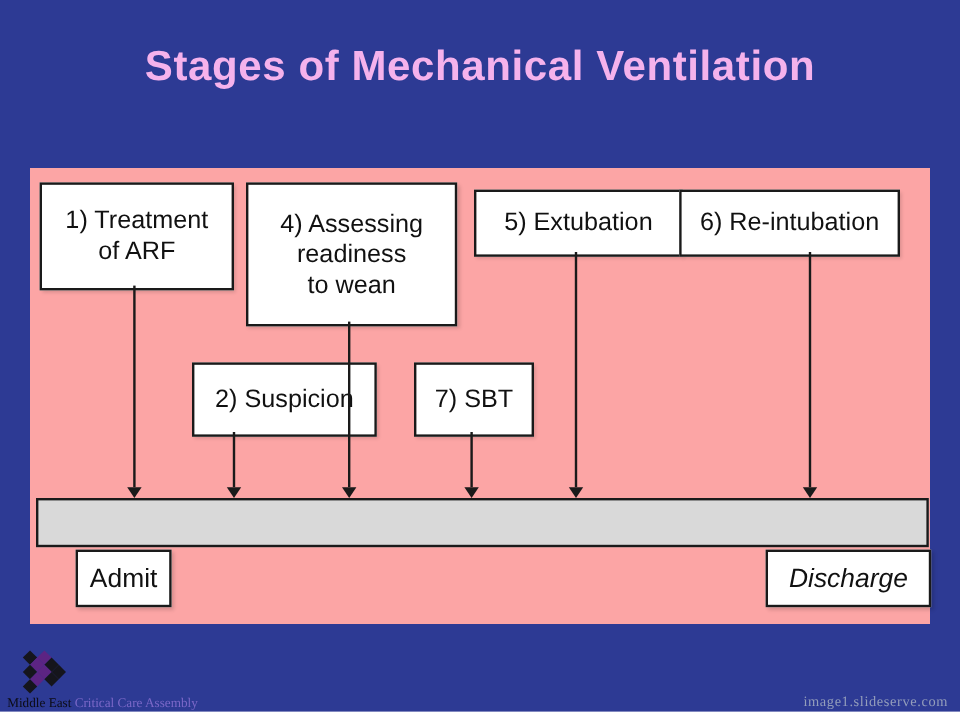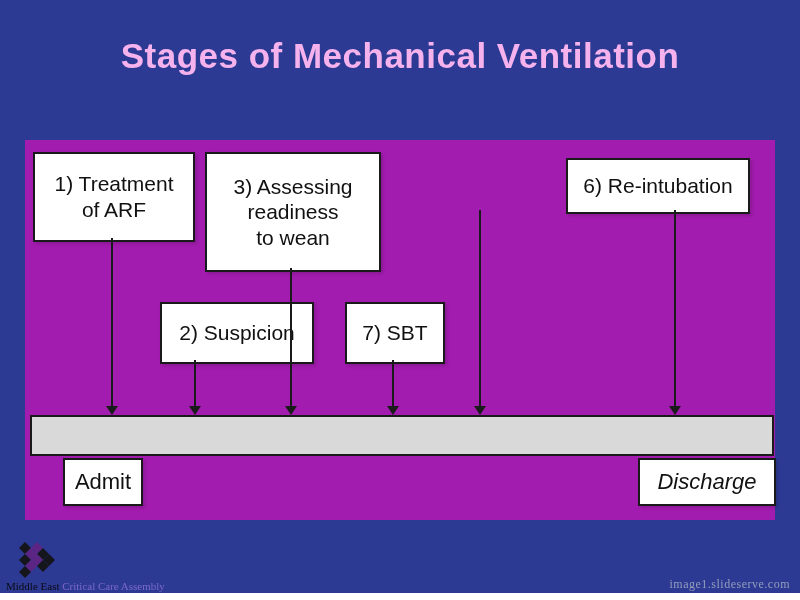--- a/index.html
+++ b/index.html
@@ -13,21 +13,21 @@
   .slide-title {
     position: absolute; top: 36px; left: 0; width: 800px;
     text-align: center;
     font-size: 35px; font-weight: 700;
     color: #f5b2ec;
     letter-spacing: 0.5px;
   }
   .panel {
     position: absolute; left: 25px; top: 140px;
     width: 750px; height: 380px;
-    background: #a21caf;
+    background: #fca5a5;
   }
   .box {
     position: absolute;
     background: #ffffff;
     border: 2px solid #1a1a1a;
     display: flex; align-items: center; justify-content: center;
     text-align: center;
     white-space: pre-line;
     font-size: 21px; line-height: 1.22; color: #111111;
     box-shadow: 2px 2px 3px rgba(0,0,0,0.15);
@@ -91,23 +91,24 @@
 </style>
 </head>
 <body>
 
 <div class="slide-title">Stages of Mechanical Ventilation</div>
 
 <div class="panel">
 
   <div class="box box-1">1) Treatment
 of ARF</div>
-  <div class="box box-3">3) Assessing
+  <div class="box box-3">4) Assessing
 readiness
 to wean</div>
+  <div class="box box-5">5) Extubation</div>
   <div class="box box-6">6) Re-intubation</div>
   <div class="box box-2">2) Suspicion</div>
   <div class="box box-4">7) SBT</div>
 
   <div class="arrow arrow-1">
       <div class="shaft"></div>
       <div class="head"></div>
     </div>
   <div class="arrow arrow-2">
       <div class="shaft"></div>

